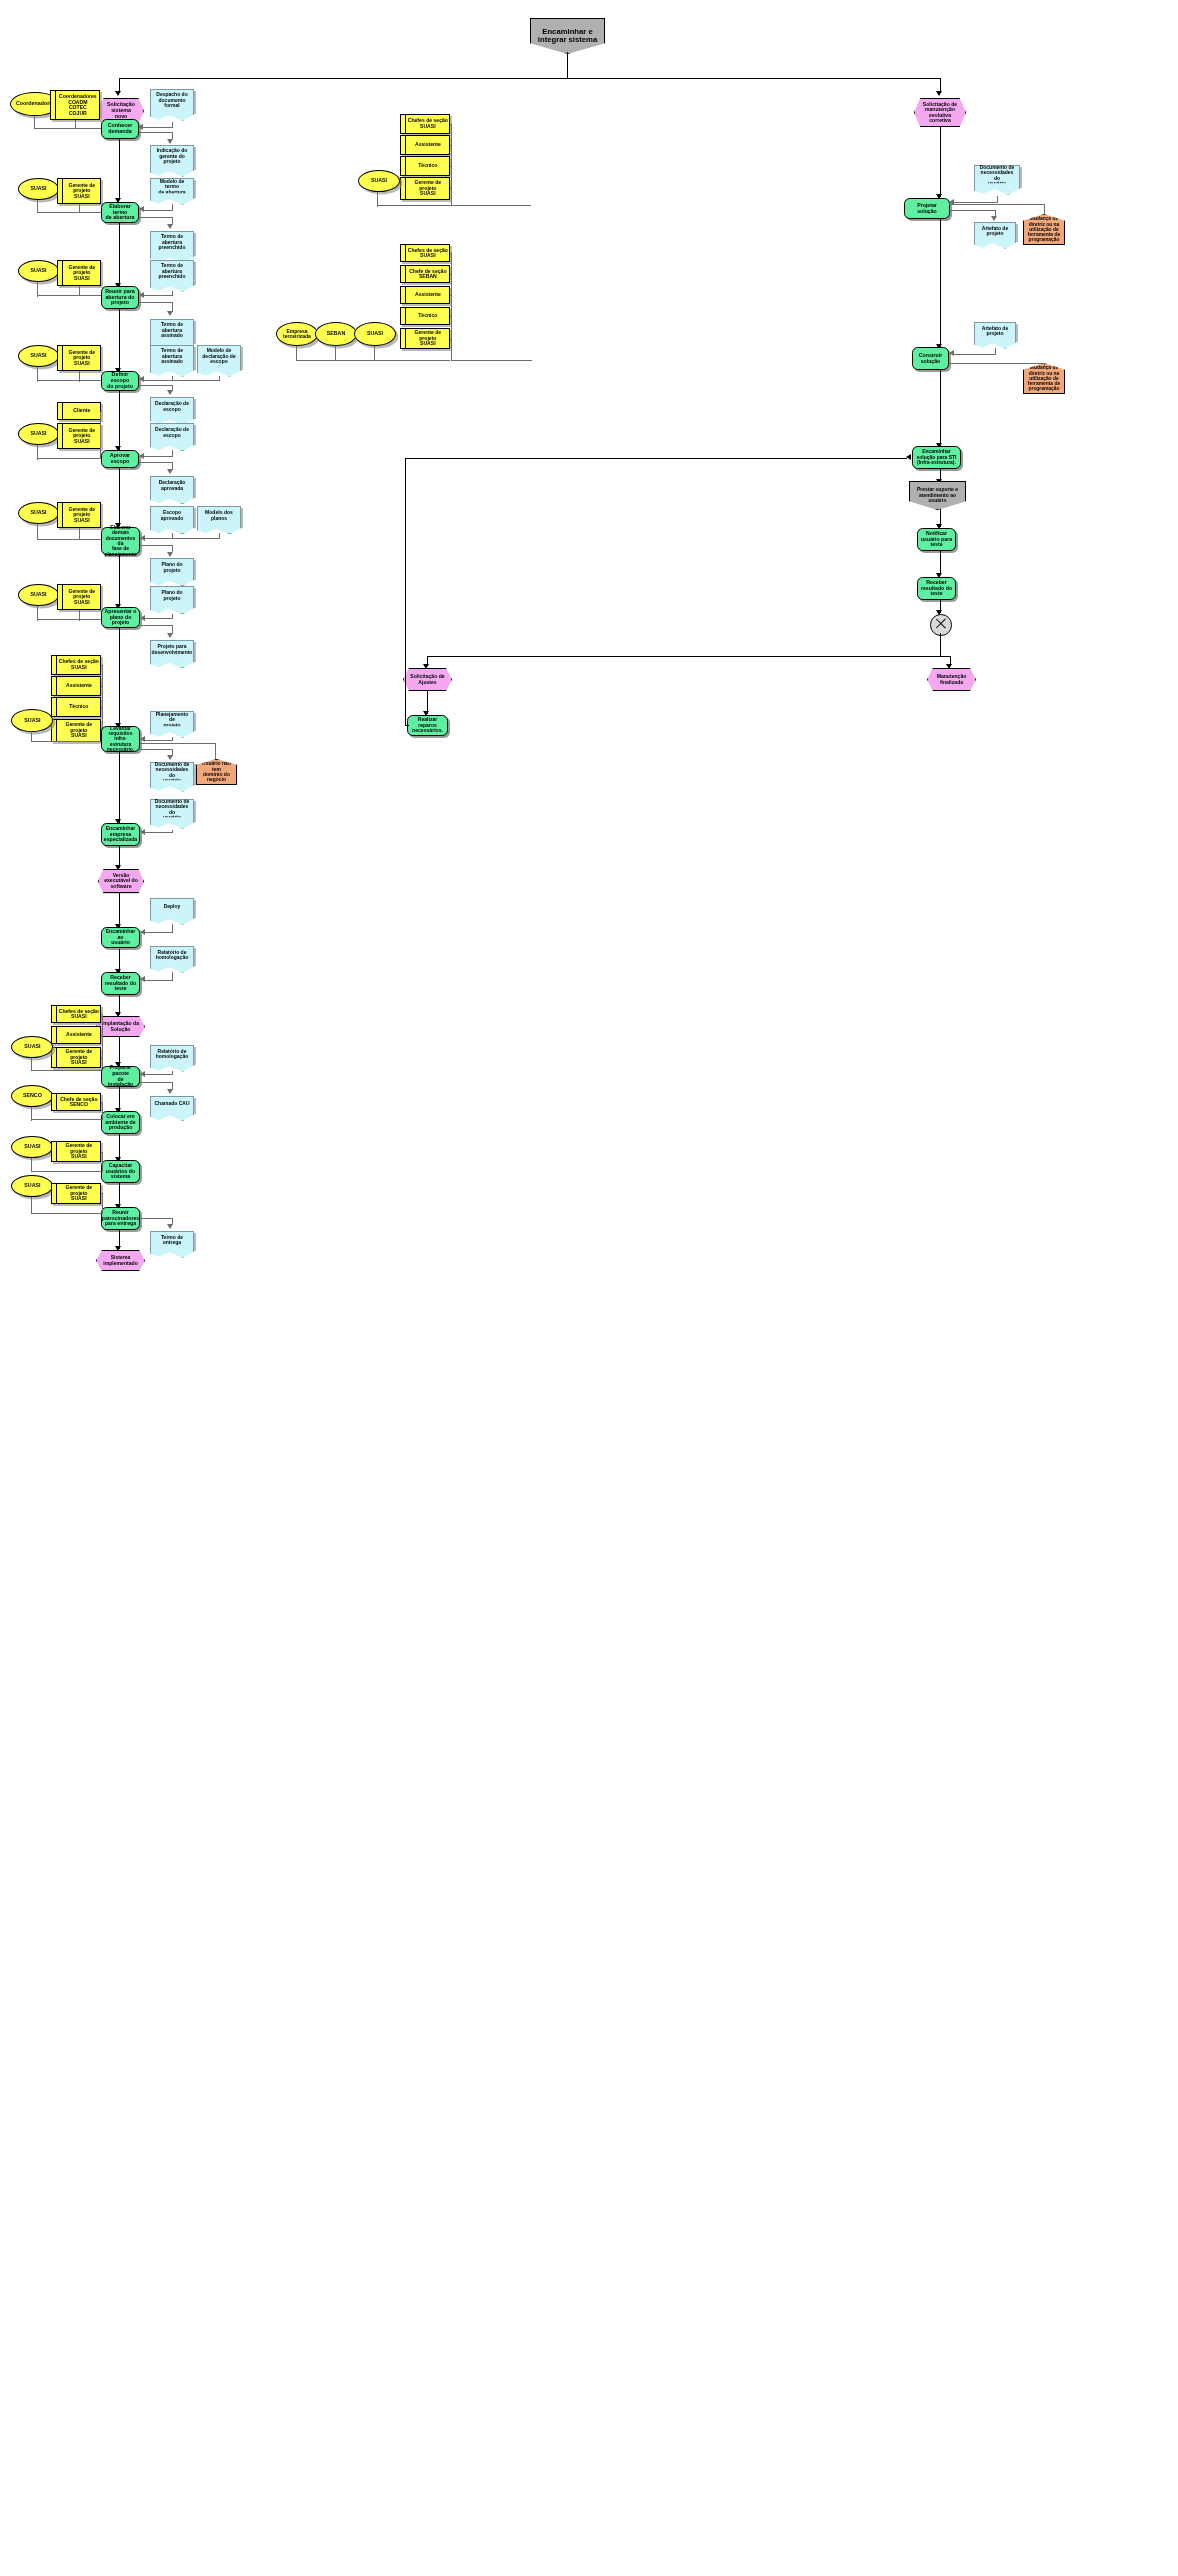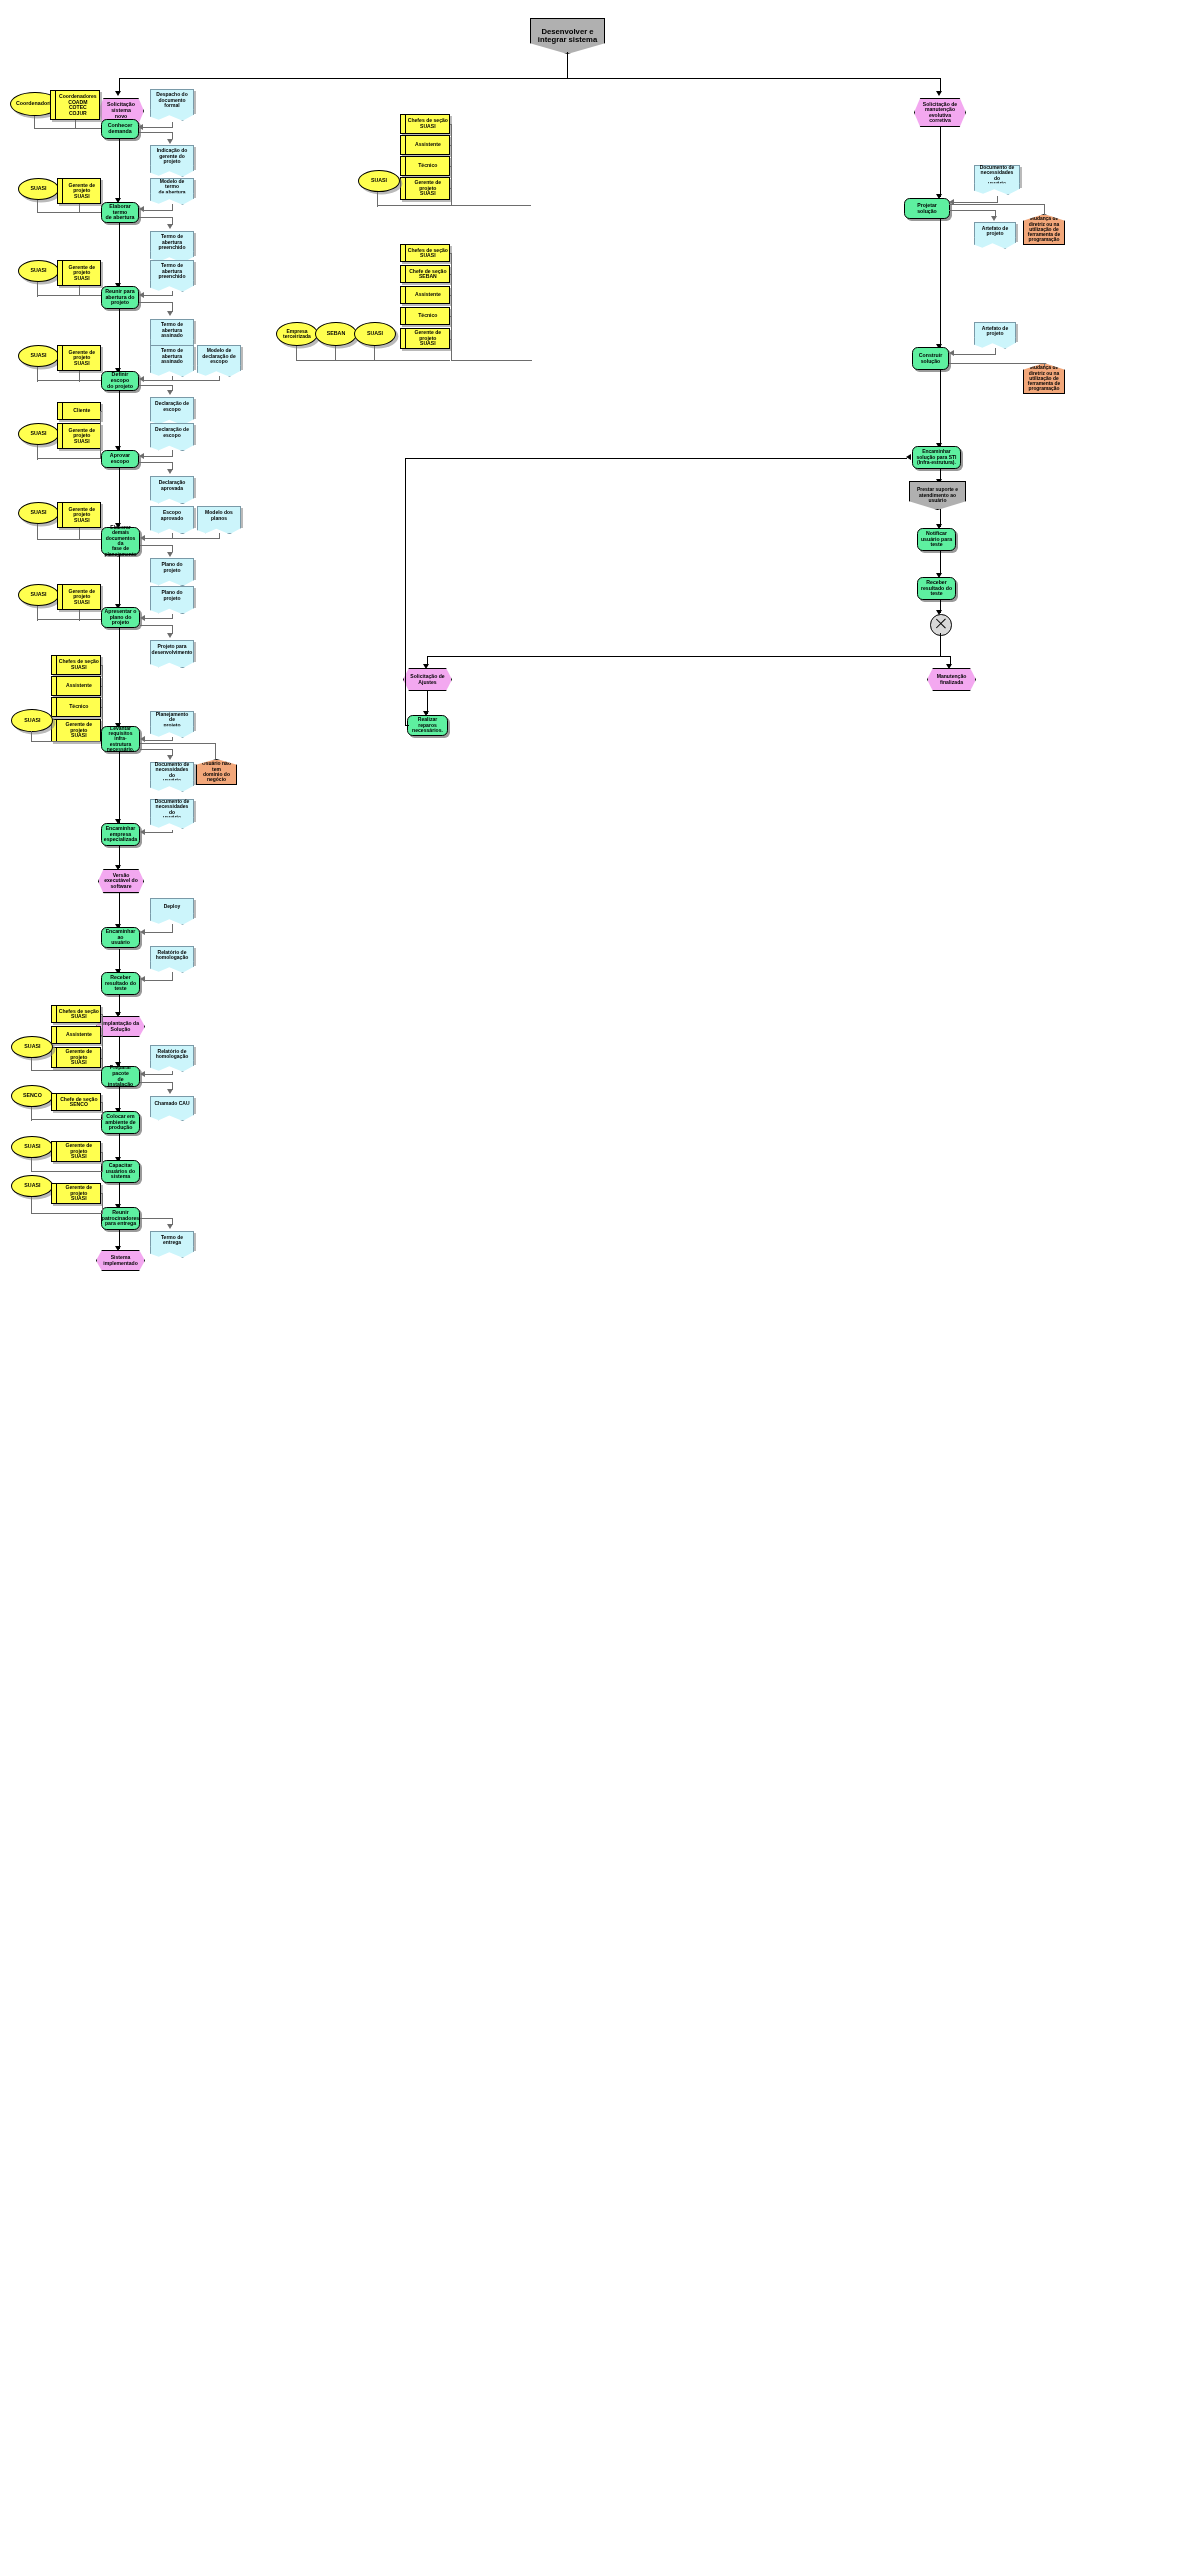--- a/index.html
+++ b/index.html
@@ -137,21 +137,21 @@
     border-bottom:3.7px solid transparent;
     border-right:5.7px solid #000;
     border-left:none;
   }
 </style>
 </head>
 <body>
 
 <div id="canvas">
 
-  <div class="node subproc" style="left:530px;top:18px;width:75px;height:36px;font-size:7.7px;">Desenvolver e
+  <div class="node subproc" style="left:530px;top:18px;width:75px;height:36px;font-size:7.7px;">Encaminhar e
 integrar sistema</div>
 
   <div class="ln v" style="left:567px;top:52px;width:1.1px;height:27px;"></div>
   <div class="ln h" style="left:119px;top:78px;width:821px;height:1.1px;"></div>
   <div class="ln v" style="left:119px;top:78px;height:14.6px;"></div>
   <div class="arw down" style="left:115px;top:91px;"></div>
   <div class="ln v" style="left:940px;top:78px;height:14.6px;"></div>
   <div class="arw down" style="left:936px;top:91px;"></div>
 
   <div class="node event" style="left:98px;top:98px;width:46px;height:26px;font-size:5.3px;">Solicitação

